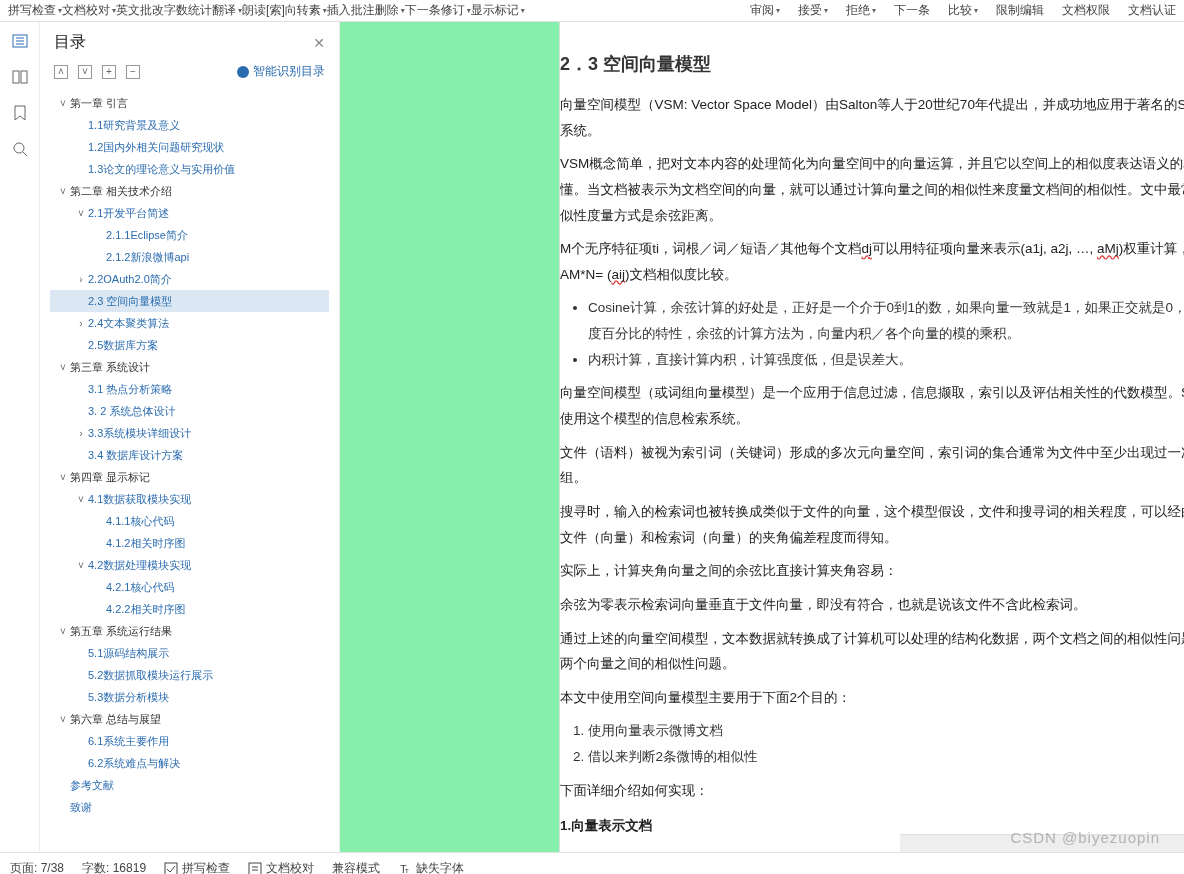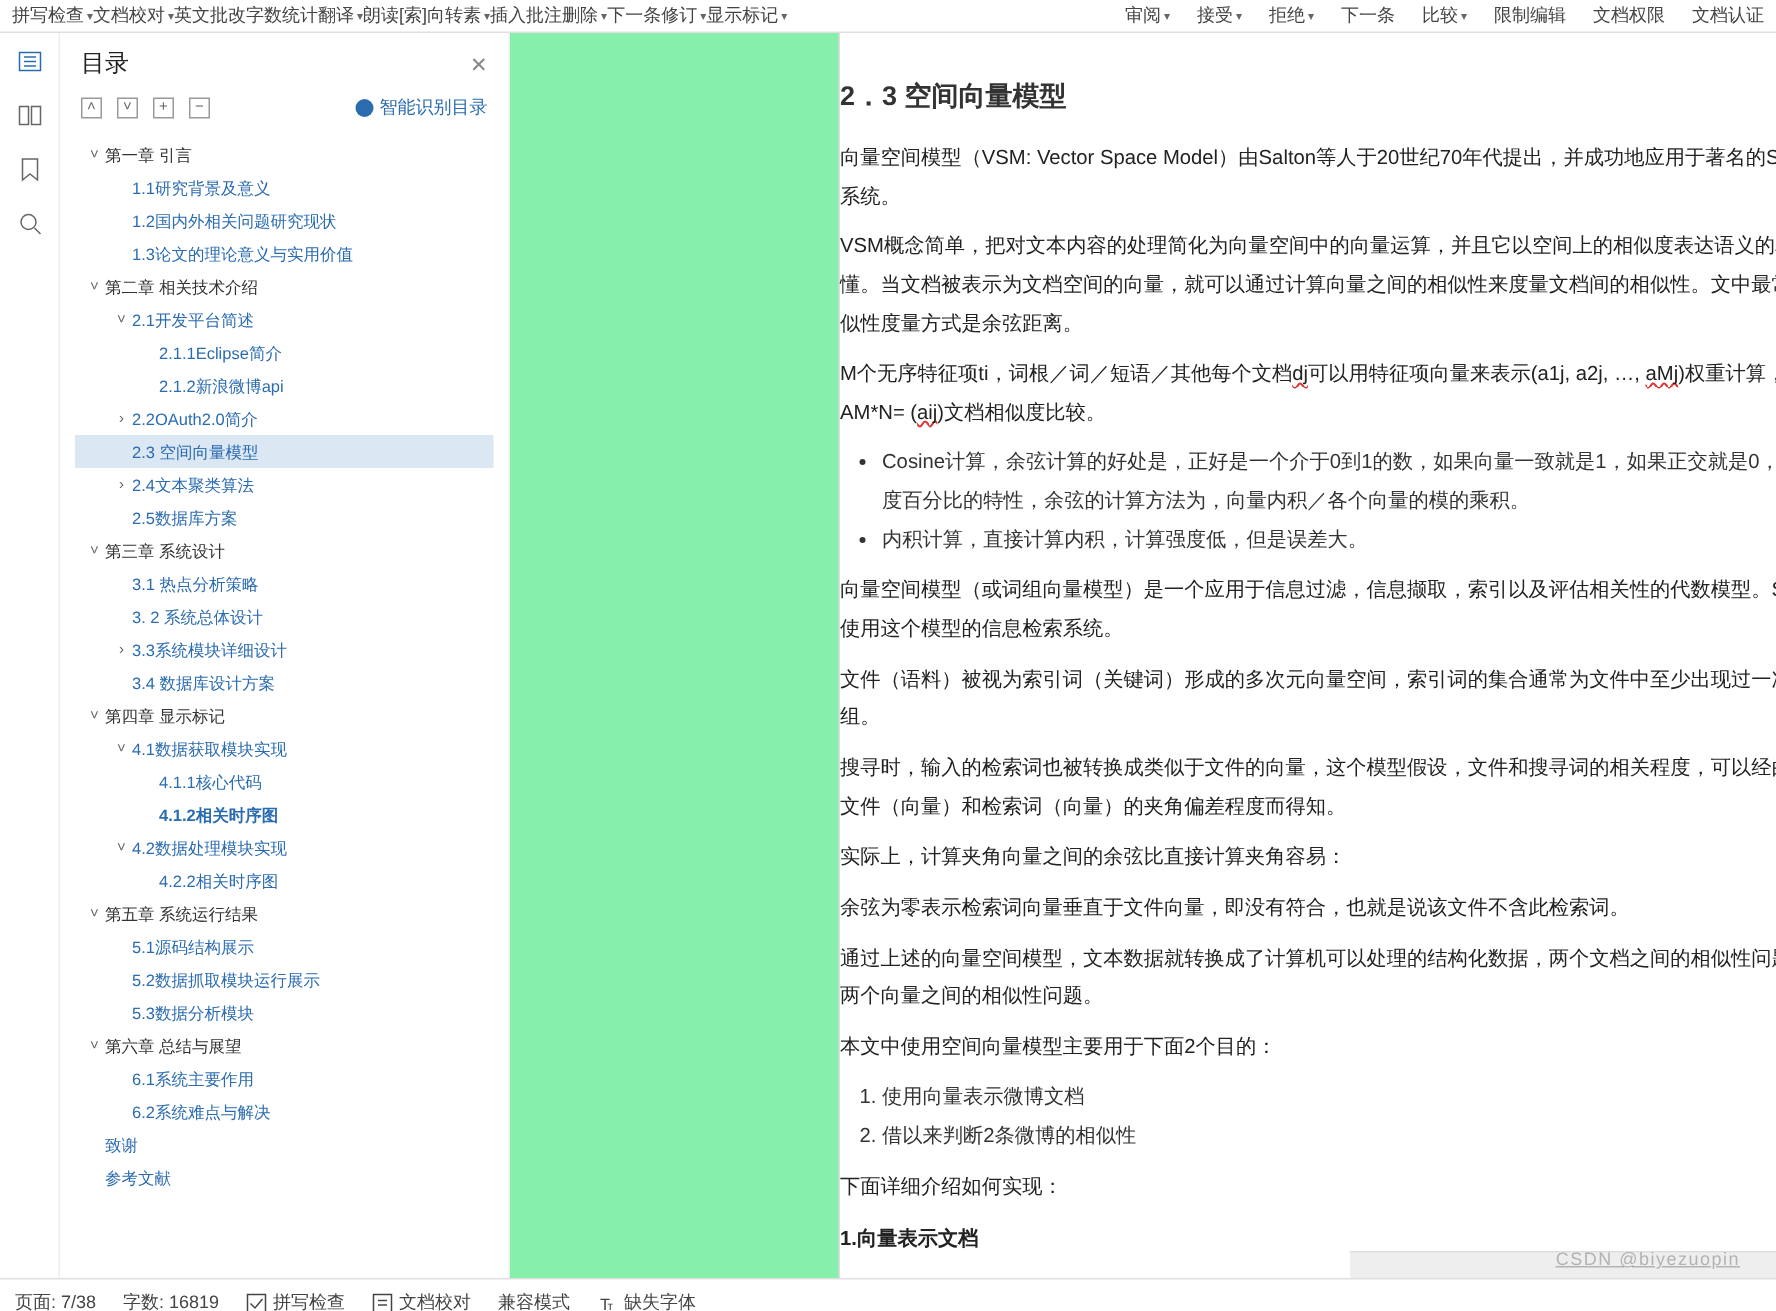--- a/index.html
+++ b/index.html
@@ -32,21 +32,21 @@
 .page-inner { padding: 0 40px 0 0; }
 .page h2 { font-size: 18px; font-weight: 600; margin-bottom: 16px; }
 .page p { font-size: 13.5px; line-height: 1.9; margin: 8px 0; color: #222; }
 .page ul { margin: 6px 0 6px 28px; }
 .page li { font-size: 13.5px; line-height: 1.9; }
 .page ol { margin: 6px 0 6px 28px; }
 .page .sub { font-size: 13.5px; font-weight: 600; margin-top: 10px; }
 .underr { text-decoration: underline wavy #d33; text-decoration-skip-ink: none; }
 .statusbar { height: 32px; border-top: 1px solid #e0e0e0; display: flex; align-items: center; padding: 0 10px; font-size: 12px; color: #444; gap: 18px; }
 .statusbar .sb-item { display: inline-flex; align-items: center; gap: 4px; }
-.watermark { position: absolute; right: 24px; bottom: 6px; font-size: 12px; color: rgba(120,120,120,.5); letter-spacing: 1px; pointer-events: none; text-decoration: underline; }
+.watermark { position: absolute; right: 24px; bottom: 6px; font-size: 15px; color: rgba(120,120,120,.5); letter-spacing: 1px; pointer-events: none; }
 .page-shadow-bottom { position: absolute; left: 560px; right: 0; bottom: 0; height: 18px; background: #eee; border-top: 1px solid #ddd; }
 svg { display: block; }
 </style>
 </head>
 <body>
 
 <div class="toolbar">
   <span id="tb-left"><span class="tb-item">拼写检查<span class="caret">▾</span></span><span class="tb-item">文档校对<span class="caret">▾</span></span><span class="tb-item">英文批改</span><span class="tb-item">字数统计</span><span class="tb-item">翻译<span class="caret">▾</span></span><span class="tb-item">朗读</span><span class="tb-item">[索]向转素<span class="caret">▾</span></span><span class="tb-item">插入批注</span><span class="tb-item">删除<span class="caret">▾</span></span><span class="tb-item">下一条</span><span class="tb-item">修订<span class="caret">▾</span></span><span class="tb-item">显示标记<span class="caret">▾</span></span></span>
   <span class="tb-group-right" id="tb-right">
       <span class="tb-item">审阅<span class="caret">▾</span></span>
@@ -179,30 +179,34 @@
           <span class="label plain">第四章 显示标记</span>
         </div>
         <div class="row" style="padding-left: 24px;">
           <span class="toggle">˅</span>
           <span class="label">4.1数据获取模块实现</span>
         </div>
         <div class="row" style="padding-left: 42px;">
           <span class="toggle"></span>
           <span class="label">4.1.1核心代码</span>
         </div>
-        <div class="row" style="padding-left: 42px; font-weight: bold;">
+        <div class="row" style="padding-left: 42px;">
           <span class="toggle"></span>
           <span class="label">4.1.2相关时序图</span>
         </div>
         <div class="row" style="padding-left: 24px;">
           <span class="toggle">˅</span>
           <span class="label">4.2数据处理模块实现</span>
         </div>
         <div class="row" style="padding-left: 42px;">
           <span class="toggle"></span>
+          <span class="label">4.2.1核心代码</span>
+        </div>
+        <div class="row" style="padding-left: 42px;">
+          <span class="toggle"></span>
           <span class="label">4.2.2相关时序图</span>
         </div>
         <div class="row" style="padding-left: 6px;">
           <span class="toggle">˅</span>
           <span class="label plain">第五章 系统运行结果</span>
         </div>
         <div class="row" style="padding-left: 24px;">
           <span class="toggle"></span>
           <span class="label">5.1源码结构展示</span>
         </div>
@@ -221,25 +225,25 @@
         <div class="row" style="padding-left: 24px;">
           <span class="toggle"></span>
           <span class="label">6.1系统主要作用</span>
         </div>
         <div class="row" style="padding-left: 24px;">
           <span class="toggle"></span>
           <span class="label">6.2系统难点与解决</span>
         </div>
         <div class="row" style="padding-left: 6px;">
           <span class="toggle"></span>
+          <span class="label">参考文献</span>
+        </div>
+        <div class="row" style="padding-left: 6px;">
+          <span class="toggle"></span>
           <span class="label">致谢</span>
-        </div>
-        <div class="row" style="padding-left: 6px;">
-          <span class="toggle"></span>
-          <span class="label">参考文献</span>
         </div>
       </div>
   </div>
 
   <div class="doc-area">
     <div class="page">
       <div class="page-inner">
         <h2>2．3 空间向量模型</h2>
         <p>向量空间模型（VSM: Vector Space Model）由Salton等人于20世纪70年代提出，并成功地应用于著名的SMA检索系统。</p>
         <p>VSM概念简单，把对文本内容的处理简化为向量空间中的向量运算，并且它以空间上的相似度表达语义的相直观易懂。当文档被表示为文档空间的向量，就可以通过计算向量之间的相似性来度量文档间的相似性。文中最常用的相似性度量方式是余弦距离。</p>

